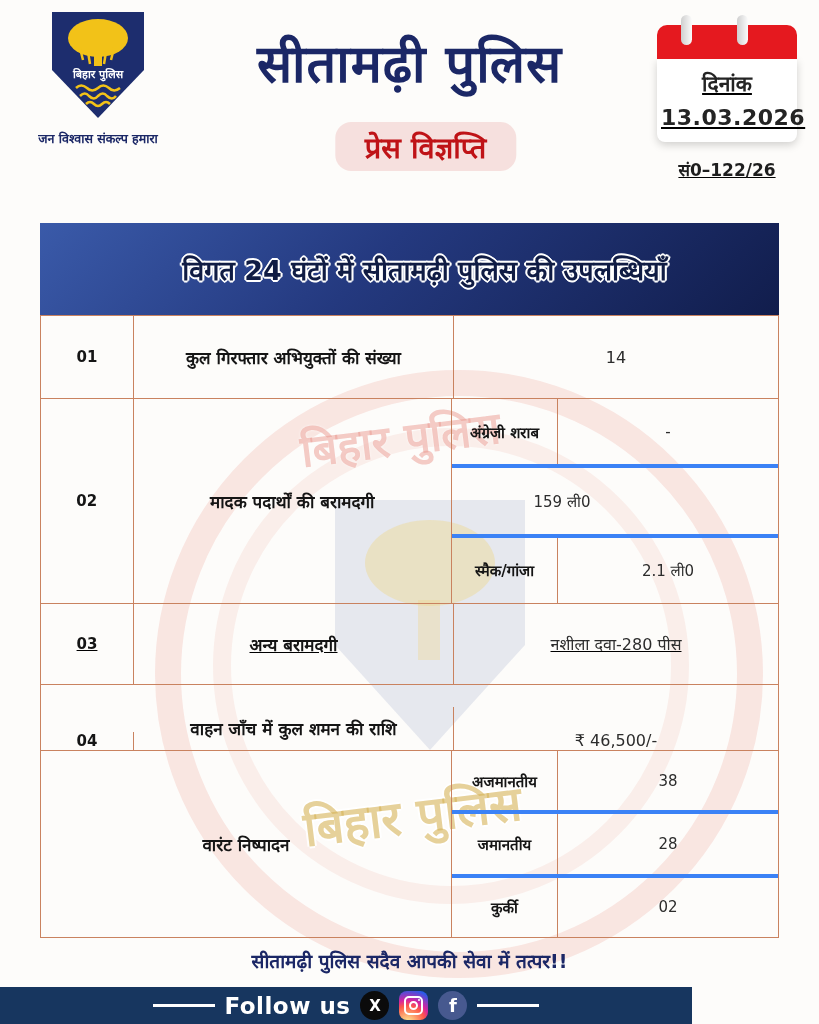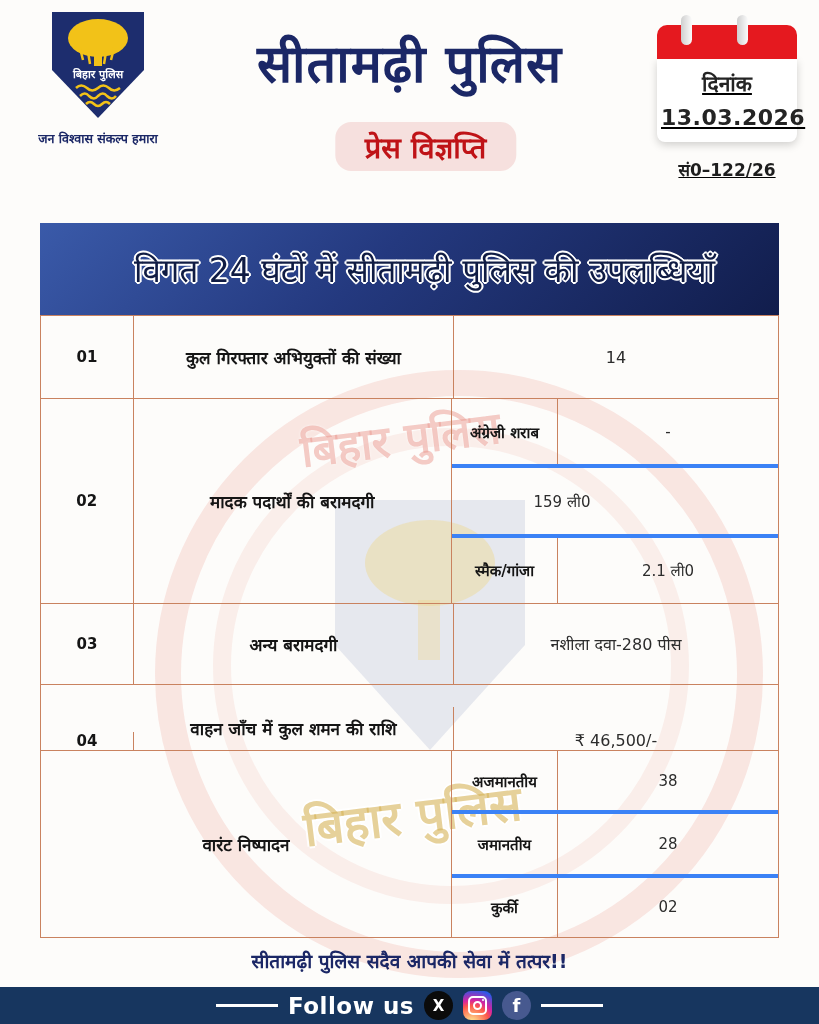--- a/index.html
+++ b/index.html
@@ -48,42 +48,42 @@
     left:303px;top:782px;font-size:48px;color:rgba(213,178,86,0.60);
     text-shadow:-2px 0 rgba(255,255,255,0.85),2px 0 rgba(255,255,255,0.85),0 -2px rgba(255,255,255,0.85),0 2px rgba(255,255,255,0.85);
   }
   
   .report{position:absolute;left:40px;top:223px;width:739px;z-index:2;}
   .banner{
     height:92px;display:flex;align-items:center;justify-content:center;
     background:linear-gradient(135deg,#3a5aa9 0%,#24397f 45%,#111d4c 100%);
   }
   .banner-text{
-    font-size:33px;font-weight:400;color:#101c44;white-space:nowrap;
+    font-size:27px;font-weight:700;color:#101c44;white-space:nowrap;
     text-shadow:-2px 0 #fff,2px 0 #fff,0 -2px #fff,0 2px #fff,-1px -1px #fff,1px 1px #fff,-1px 1px #fff,1px -1px #fff;
     padding-left:30px;
   }
   .grid{border:1.5px solid #c9825f;background:transparent;}
   .trow{display:flex;border-bottom:1px solid #c9825f;}
   .trow:last-child{border-bottom:none;}
   .cell{display:flex;align-items:center;justify-content:center;text-align:center;border-right:1px solid #c9825f;box-sizing:border-box;}
   .cell:last-child{border-right:none;}
   .c-num{width:93px;font-size:15px;font-weight:bold;color:#151515;}
   .c-desc{width:320px;font-size:17px;font-weight:bold;color:#151515;padding:10px 14px;}
   .c-wide{flex:1;font-size:16px;font-weight:500;color:#2c2c2c;}
   .c-sub{width:106px;font-size:15px;font-weight:bold;color:#151515;}
   .c-val{width:220px;font-size:15px;font-weight:500;color:#2c2c2c;}
   .substack{display:flex;flex-direction:column;flex:1;}
   .subrow{display:flex;flex:1;border-bottom:4px solid #3b82f6;}
   .subrow:last-child{border-bottom:none;}
   .c-label-span{width:413px;font-size:17px;font-weight:bold;color:#151515;}
   
   .tagline{position:absolute;left:0;right:0;top:948px;text-align:center;font-size:19px;font-weight:800;color:#1b2766;z-index:2;}
   .footer-bar{
-    position:absolute;left:0;bottom:0;width:819px;height:37px;background:#17365f;z-index:3;
+    position:absolute;left:0;bottom:0;width:692px;height:37px;background:#17365f;z-index:3;
     display:flex;align-items:center;justify-content:center;gap:10px;
   }
   .f-line{width:62px;height:3px;background:#ffffff;}
   .follow-label{color:#fff;font-size:23px;font-weight:800;letter-spacing:0.5px;}
   .soc{width:29px;height:29px;display:flex;align-items:center;justify-content:center;cursor:pointer;}
   .soc-x{background:#0b0b0b;border-radius:50%;color:#fff;font-size:15px;font-weight:900;}
   .soc-ig{background:radial-gradient(circle at 30% 110%,#fdf497 0%,#fd5949 45%,#d6249f 60%,#285aeb 90%);border-radius:8px;}
   .ig-cam{width:15px;height:15px;border:2px solid #fff;border-radius:5px;position:relative;}
   .ig-cam::after{content:"";position:absolute;left:3px;top:3px;width:5px;height:5px;border:2px solid #fff;border-radius:50%;}
   .ig-cam::before{content:"";position:absolute;right:1px;top:1px;width:2px;height:2px;background:#fff;border-radius:50%;}
@@ -153,21 +153,21 @@
         <div class="subrow">
           <div class="cell c-val">159 ली0</div>
         </div>
         <div class="subrow">
           <div class="cell c-sub">स्मैक/गांजा</div>
           <div class="cell c-val">2.1 ली0</div>
         </div>
       </div>
     </div>
 
-    <div class="trow" style="height:80px;">
+    <div class="trow" style="height:80px;text-decoration:underline;">
       <div class="cell c-num">03</div>
       <div class="cell c-desc">अन्य बरामदगी</div>
       <div class="cell c-wide">नशीला दवा-280 पीस</div>
     </div>
 
     <div class="trow" style="height:65px;align-items:flex-end;">
       <div class="cell c-num">04</div>
       <div class="cell c-desc">वाहन जाँच में कुल शमन की राशि</div>
       <div class="cell c-wide">₹ 46,500/-</div>
     </div>

